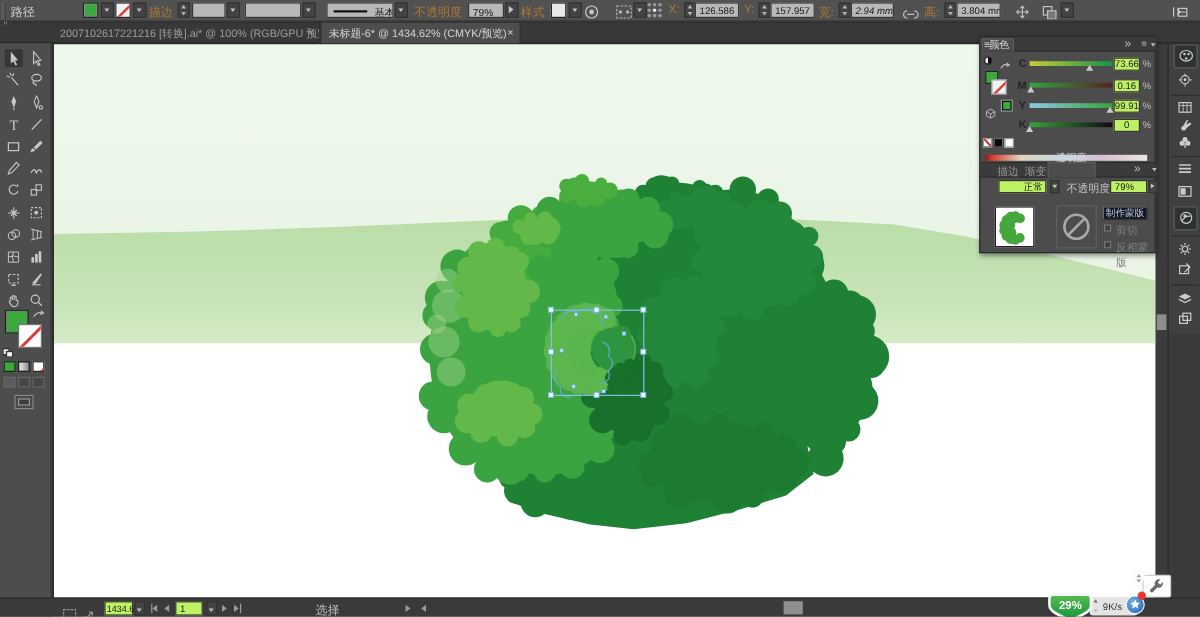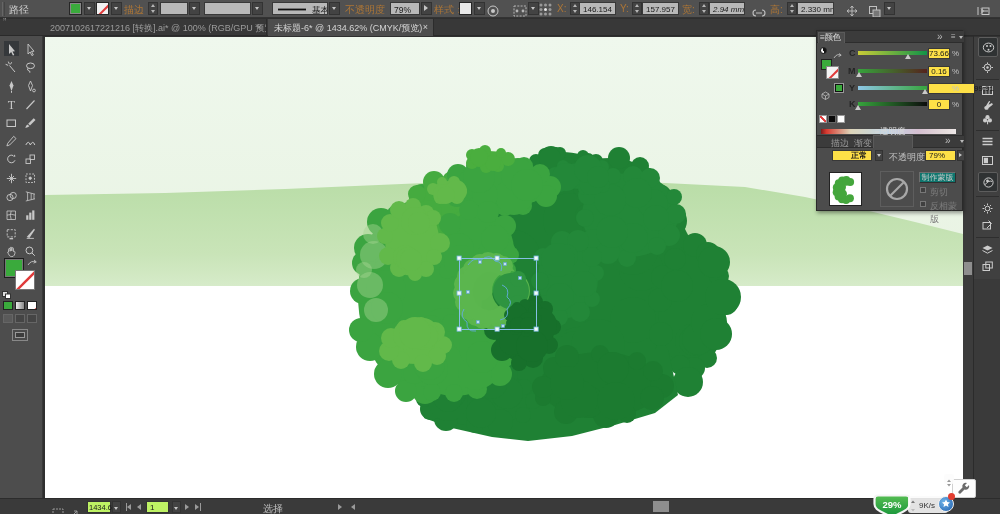--- a/index.html
+++ b/index.html
@@ -10,21 +10,21 @@
 .ib { position:absolute; top:2px; height:13px; background:#b8b8b8; border:1px solid #383838; color:#1a1a1a; text-align:left; padding:2px 0 0 3px; white-space:nowrap; overflow:hidden; }
 .stp { position:absolute; top:2px; width:10px; height:13px; background:#434343; border:1px solid #333; }
 .db { position:absolute; top:2px; width:11px; height:13px; background:#434343; border:1px solid #333; }
 #tabbar { position:absolute; left:0; top:19px; width:1000px; height:17px; background:#383838; border-bottom:1px solid #2a2a2a; }
 #tools { position:absolute; left:0; top:36px; width:43px; height:478px; background:#4d4d4d; border-right:1px solid #393939; }
 #canvas { position:absolute; left:45px; top:37px; width:918px; height:461px; background:#fff; overflow:hidden; }
 #rrail { position:absolute; left:973px; top:30px; width:27px; height:468px; background:#404040; border-left:1px solid #2b2b2b; }
 #vsb { position:absolute; left:963px; top:37px; width:10px; height:461px; background:#3c3c3c; }
 #vsb .th { position:absolute; left:1px; top:225px; width:8px; height:13px; background:#8e8e8e; }
 #panels { position:absolute; left:816px; top:30px; width:147px; height:181px; background:#4c4c4c; border:1px solid #2a2a2a; box-shadow:1px 2px 4px rgba(0,0,0,.4); }
-.pib { position:absolute; height:11px; background:#fde047; border:1px solid #383838; font-size:8px; color:#1a1a1a; text-align:center; line-height:9px; }
+.pib { position:absolute; height:11px; background:#bef264; border:1px solid #383838; font-size:8px; color:#1a1a1a; text-align:center; line-height:9px; }
 .pdb { position:absolute; width:8px; height:11px; background:#434343; border:1px solid #333; }
 .cmyk { position:absolute; font-size:9px; color:#242424; font-weight:bold; }
 #status { position:absolute; left:0; top:498px; width:1000px; height:16px; background:#3a3a3a; border-top:1px solid #2c2c2c; }
 .sib { position:absolute; top:2px; height:12px; background:#bef264; border:1px solid #333; font-size:9px; color:#1a1a1a; padding:1px 0 0 3px; }
 .sdb { position:absolute; top:2px; width:11px; height:12px; background:#434343; border:1px solid #333; }
 </style></head>
 <body>
 <div id="app">
 <div id="canvas"><svg width="918" height="461" viewBox="0 0 918 461">
 <defs>
@@ -641,39 +641,39 @@
           <circle cx="6.5" cy="6.5" r="1.5" fill="#e8e8e8"></circle>
           <circle cx="6.5" cy="11.0" r="1.5" fill="#9a9a9a"></circle>
           <circle cx="11.0" cy="2.0" r="1.5" fill="#9a9a9a"></circle>
           <circle cx="11.0" cy="6.5" r="1.5" fill="#9a9a9a"></circle>
           <circle cx="11.0" cy="11.0" r="1.5" fill="#9a9a9a"></circle>
         </svg></div>
       <span class="olbl" style="left:557px;">X:</span>
       <div class="stp" style="left:570px;"></div>
       <div style="position:absolute;left:572.5px;top:4px;width:0;height:0;border-left:2.5px solid transparent;border-right:2.5px solid transparent;border-bottom:3.5px solid #b5b5b5;"></div>
       <div style="position:absolute;left:572.5px;top:10px;width:0;height:0;border-left:2.5px solid transparent;border-right:2.5px solid transparent;border-top:3.5px solid #b5b5b5;"></div>
-      <div class="ib" style="left:579px;width:37px;font-size:8px;">146.154</div>
+      <div class="ib" style="left:579px;width:37px;font-size:8px;">126.586</div>
       <span class="olbl" style="left:620px;">Y:</span>
       <div class="stp" style="left:632px;"></div>
       <div style="position:absolute;left:634.5px;top:4px;width:0;height:0;border-left:2.5px solid transparent;border-right:2.5px solid transparent;border-bottom:3.5px solid #b5b5b5;"></div>
       <div style="position:absolute;left:634.5px;top:10px;width:0;height:0;border-left:2.5px solid transparent;border-right:2.5px solid transparent;border-top:3.5px solid #b5b5b5;"></div>
       <div class="ib" style="left:642px;width:37px;font-size:8px;">157.957</div>
       <span class="olbl" style="left:682px;">宽:</span>
       <div class="stp" style="left:699px;"></div>
       <div style="position:absolute;left:701.5px;top:4px;width:0;height:0;border-left:2.5px solid transparent;border-right:2.5px solid transparent;border-bottom:3.5px solid #b5b5b5;"></div>
       <div style="position:absolute;left:701.5px;top:10px;width:0;height:0;border-left:2.5px solid transparent;border-right:2.5px solid transparent;border-top:3.5px solid #b5b5b5;"></div>
       <div class="ib" style="left:709px;width:36px;font-size:8px;font-style:italic;">2.94 mm</div>
       <div style="position:absolute;left:752px;top:4px;"><svg width="14" height="10" viewBox="0 0 14 10">
           <path d="M4,2 a3,3 0 0 0 0,6 M10,2 a3,3 0 0 1 0,6 M4,5 h6" fill="none" stroke="#c0c0c0" stroke-width="1.1"></path>
         </svg></div>
       <span class="olbl" style="left:770px;">高:</span>
       <div class="stp" style="left:787px;"></div>
       <div style="position:absolute;left:789.5px;top:4px;width:0;height:0;border-left:2.5px solid transparent;border-right:2.5px solid transparent;border-bottom:3.5px solid #b5b5b5;"></div>
       <div style="position:absolute;left:789.5px;top:10px;width:0;height:0;border-left:2.5px solid transparent;border-right:2.5px solid transparent;border-top:3.5px solid #b5b5b5;"></div>
-      <div class="ib" style="left:797px;width:37px;font-size:8px;">2.330 mm</div>
+      <div class="ib" style="left:797px;width:37px;font-size:8px;">3.804 mm</div>
       <div style="position:absolute;left:845px;top:3px;"><svg width="14" height="12" viewBox="0 0 14 12">
           <path d="M7,1 v10 M2,6 h10 M7,1 l-1.6,2 M7,1 l1.6,2 M7,11 l-1.6,-2 M7,11 l1.6,-2 M2,6 l2,-1.6 M2,6 l2,1.6 M12,6 l-2,-1.6 M12,6 l-2,1.6" stroke="#c0c0c0" stroke-width="0.9" fill="none"></path>
         </svg></div>
       <div style="position:absolute;left:868px;top:3px;"><svg width="13" height="12" viewBox="0 0 13 12">
           <rect x="1.5" y="1.5" width="7" height="7" fill="none" stroke="#c0c0c0"></rect>
           <rect x="5" y="5" width="7" height="7" fill="#777" stroke="#c0c0c0"></rect>
         </svg></div>
       <div class="db" style="left:884px;"></div>
       <div style="position:absolute;left:887px;top:7px;width:0;height:0;border-left:2.5px solid transparent;border-right:2.5px solid transparent;border-top:3.5px solid #c5c5c5;"></div>
       <div style="position:absolute;left:976px;top:3px;"><svg width="14" height="12" viewBox="0 0 14 12">
@@ -864,36 +864,36 @@
       <div style="position:absolute;left:41px;top:38px;width:69px;height:4px;background:linear-gradient(90deg,#36a43c,#55231d);"></div>
       <div style="position:absolute;left:39px;top:41px;width:0;height:0;border-left:3.5px solid transparent;border-right:3.5px solid transparent;border-bottom:5.5px solid #c9c9c9;"></div>
       <div style="position:absolute;left:41px;top:55px;width:69px;height:4px;background:linear-gradient(90deg,#8ec7e6,#36a43c);"></div>
       <div style="position:absolute;left:105px;top:58px;width:0;height:0;border-left:3.5px solid transparent;border-right:3.5px solid transparent;border-bottom:5.5px solid #c9c9c9;"></div>
       <div style="position:absolute;left:41px;top:71px;width:69px;height:4px;background:linear-gradient(90deg,#36a43c,#0c0c0c);"></div>
       <div style="position:absolute;left:38px;top:74px;width:0;height:0;border-left:3.5px solid transparent;border-right:3.5px solid transparent;border-bottom:5.5px solid #c9c9c9;"></div>
       <div class="pib" style="left:111px;top:17px;width:22px;">73.66</div>
       <span style="position:absolute;left:135px;top:18px;font-size:8px;color:#c0c0c0;">%</span>
       <div class="pib" style="left:111px;top:35px;width:22px;">0.16</div>
       <span style="position:absolute;left:135px;top:36px;font-size:8px;color:#c0c0c0;">%</span>
-      <div class="pib" style="left:111px;top:52px;width:22px;padding-left:45px;">99.91</div>
+      <div class="pib" style="left:111px;top:52px;width:22px;">99.91</div>
       <span style="position:absolute;left:135px;top:53px;font-size:8px;color:#c0c0c0;">%</span>
       <div class="pib" style="left:111px;top:68px;width:22px;">0</div>
       <span style="position:absolute;left:135px;top:69px;font-size:8px;color:#c0c0c0;">%</span>
       <div style="position:absolute;left:2px;top:84px;width:8px;height:8px;border:1px solid #999;background:linear-gradient(to top right,#fff 38%,#e03a3a 42%,#e03a3a 58%,#fff 62%);"></div>
       <div style="position:absolute;left:11px;top:84px;width:8px;height:8px;background:#0a0a0a;border:1px solid #666;"></div>
       <div style="position:absolute;left:20px;top:84px;width:8px;height:8px;background:#fdfdfd;border:1px solid #999;"></div>
       <div style="position:absolute;left:4px;top:98px;width:135px;height:5px;background:linear-gradient(90deg,#7e1b1b,#d83a30 4%,#ddd5b9 22%,#c2d6e6 48%,#d5bfd0 72%,#e5dcdc 92%,#eee8e8);"></div>
       <div style="position:absolute;left:0;top:104px;width:147px;height:13px;background:#3b3b3b;border-top:1px solid #2d2d2d;border-bottom:1px solid #2d2d2d;"></div>
       <span style="position:absolute;left:14px;top:106px;font-size:9px;color:#9a9a9a;">描边</span>
       <span style="position:absolute;left:37px;top:106px;font-size:9px;color:#9a9a9a;">渐变</span>
       <div style="position:absolute;left:56px;top:104px;width:40px;height:13px;background:#4c4c4c;border:1px solid #5a5a5a;border-bottom:none;"></div>
       <span style="position:absolute;left:58px;top:95px;font-size:8.5px;color:#d8d8d8;">≡透明度</span>
       <span style="position:absolute;left:128px;top:104px;font-size:10px;color:#bbb;">»</span>
       <div style="position:absolute;left:143px;top:109px;width:0;height:0;border-left:2.5px solid transparent;border-right:2.5px solid transparent;border-top:3px solid #bbb;"></div>
-      <div class="pib" style="left:15px;top:119px;width:40px;text-align:left;padding-left:18px;font-weight:bold;">正常</div>
+      <div class="pib" style="left:15px;top:119px;width:40px;text-align:center;padding-left:18px;">正常</div>
       <div class="pdb" style="left:58px;top:119px;"></div>
       <div style="position:absolute;left:60px;top:123px;width:0;height:0;border-left:2.5px solid transparent;border-right:2.5px solid transparent;border-top:3.5px solid #c5c5c5;"></div>
       <span style="position:absolute;left:72px;top:120px;font-size:9px;color:#c4c4c4;">不透明度 :</span>
       <div class="pib" style="left:108px;top:119px;width:31px;text-align:left;padding-left:3px;">79%</div>
       <div class="pdb" style="left:140px;top:119px;"></div>
       <div style="position:absolute;left:142px;top:122px;width:0;height:0;border-top:2.5px solid transparent;border-bottom:2.5px solid transparent;border-left:3.5px solid #c5c5c5;"></div>
       <div style="position:absolute;left:12px;top:141px;width:33px;height:34px;background:#fff;border:1px solid #222;"><svg width="31" height="32" viewBox="0 0 31 32">
           <circle cx="19.9" cy="25.2" r="4" fill="#44a63c"></circle>
           <circle cx="16.0" cy="26.9" r="4" fill="#44a63c"></circle>
           <circle cx="12.0" cy="26.3" r="4" fill="#44a63c"></circle>
@@ -906,21 +906,21 @@
           <circle cx="20.1" cy="9.0" r="4" fill="#44a63c"></circle>
           <circle cx="10.5" cy="14" r="5.5" fill="#44a63c"></circle>
           <circle cx="16" cy="9" r="3.8" fill="#44a63c"></circle>
           <circle cx="12" cy="21" r="5" fill="#44a63c"></circle>
         </svg></div>
       <div style="position:absolute;left:63px;top:140px;width:34px;height:36px;border:1px solid #5e5e5e;"></div>
       <div style="position:absolute;left:68px;top:146px;"><svg width="24" height="24" viewBox="0 0 24 24">
           <circle cx="12" cy="12" r="10" fill="none" stroke="#a8a8a8" stroke-width="2.2"></circle>
           <line x1="5" y1="19" x2="19" y2="5" stroke="#a8a8a8" stroke-width="2.2"></line>
         </svg></div>
-      <div style="position:absolute;left:102px;top:141px;width:37px;height:11px;background:#0f766e;border:1px solid #6e6e6e;border-bottom-color:#2e2e2e;border-right-color:#2e2e2e;font-size:8px;color:#cdcdcd;text-align:center;line-height:10px;">制作蒙版</div>
+      <div style="position:absolute;left:102px;top:141px;width:37px;height:11px;background:#0f172a;border:1px solid #6e6e6e;border-bottom-color:#2e2e2e;border-right-color:#2e2e2e;font-size:8px;color:#cdcdcd;text-align:center;line-height:10px;">制作蒙版</div>
       <div style="position:absolute;left:103px;top:156px;width:6px;height:6px;border:1px solid #777;background:#3f3f3f;"></div>
       <span style="position:absolute;left:113px;top:155px;font-size:9px;color:#7e7e7e;">剪切</span>
       <div style="position:absolute;left:103px;top:170px;width:6px;height:6px;border:1px solid #777;background:#3f3f3f;"></div>
       <span style="position:absolute;left:113px;top:169px;font-size:9px;color:#7e7e7e;">反相蒙版</span>
     </div>
 <div id="status">
       <div style="position:absolute;left:52px;top:4px;"><svg width="12" height="9" viewBox="0 0 12 9">
           <rect x="1" y="1" width="10" height="7" fill="none" stroke="#999" stroke-dasharray="2 1"></rect>
         </svg></div>
       <div style="position:absolute;left:68px;top:4px;"><svg width="12" height="9" viewBox="0 0 12 9">

